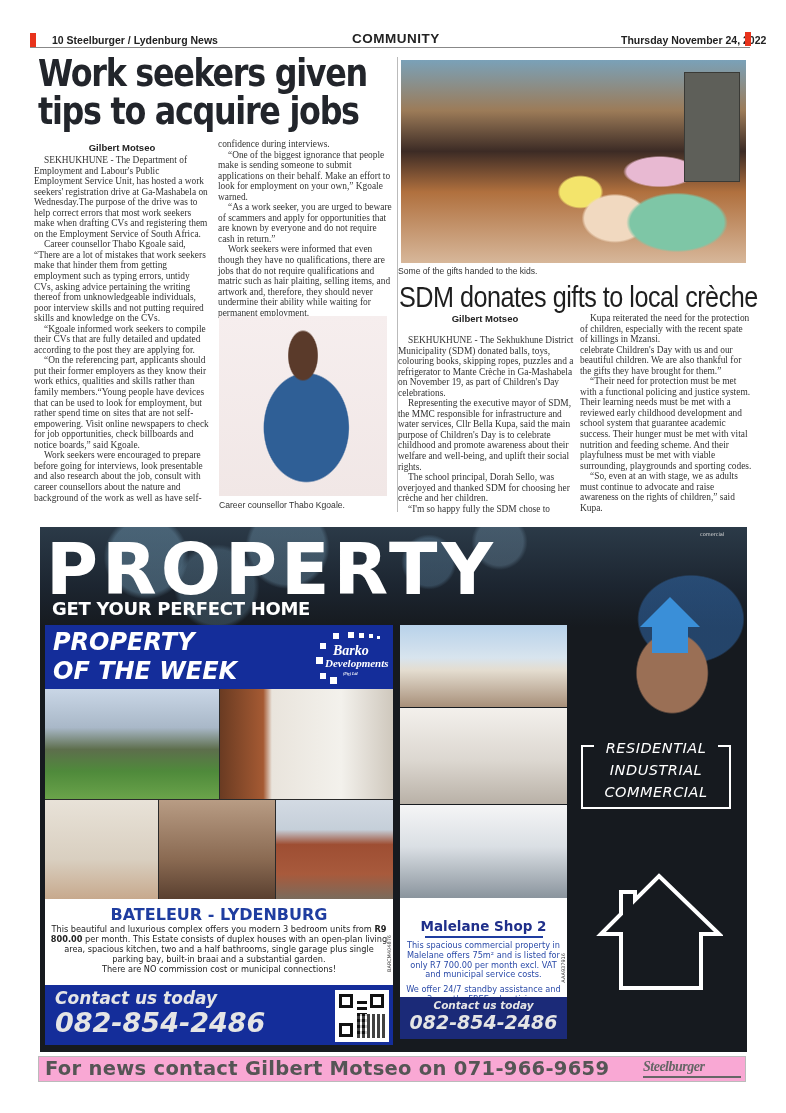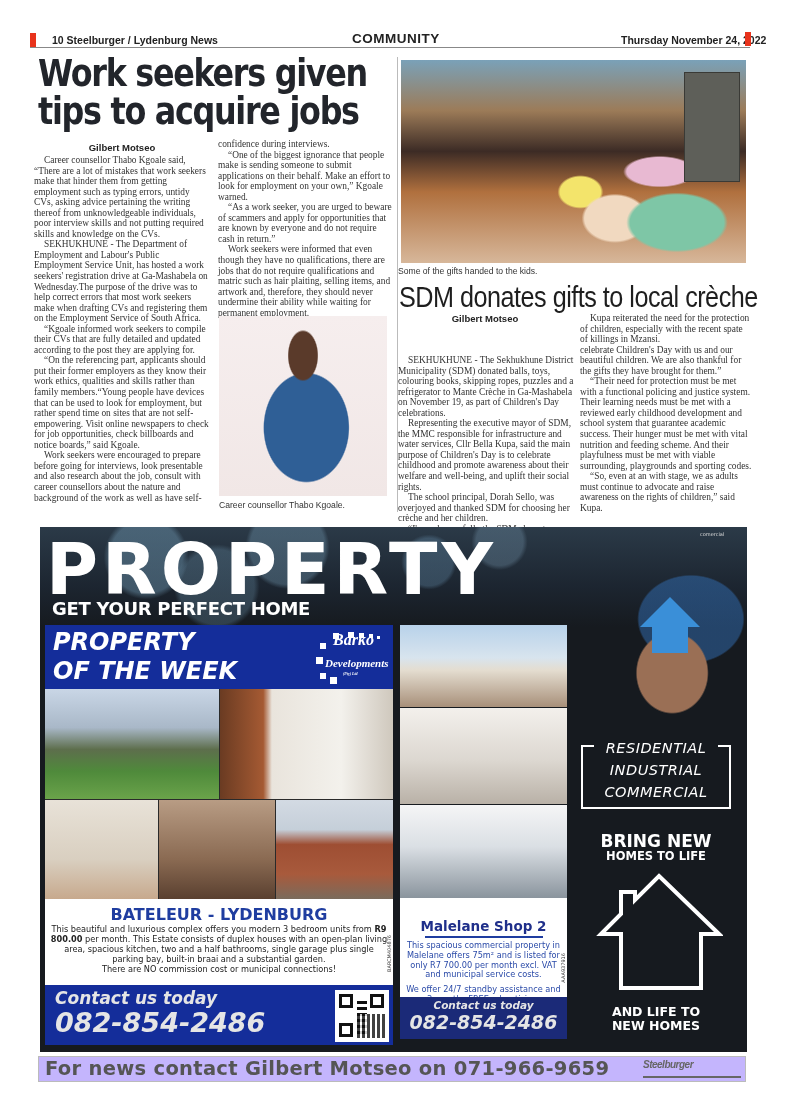--- a/index.html
+++ b/index.html
@@ -56,43 +56,43 @@
   .title-blue { font-family: "DejaVu Sans", sans-serif; font-weight: bold; color: #1f3da0; text-align: center; }
   .desc { font-family: "DejaVu Sans", sans-serif; color: #222; text-align: center; }
   .desc-blue { font-family: "DejaVu Sans", sans-serif; color: #2a4aa8; text-align: center; }
   .contact { font-family: "DejaVu Sans", sans-serif; font-weight: bold; color: #e5e5e5; font-style: italic; }
   .qr { background: #fff; }
   .side-box { border: 2px solid #fff; }
   .side-text { font-family: "DejaVu Sans", sans-serif; color: #fff; text-align: center; }
   .tiny-vert { font-family: "DejaVu Sans", sans-serif; font-size: 5px; color: #333; writing-mode: vertical-rl; transform: rotate(180deg); }
 
   
-  .footer { border: 1px solid #bbb; background: #c4b5fd; }
+  .footer { border: 1px solid #bbb; background: #f9a8d4; }
   .footer-text { font-family: "DejaVu Sans", sans-serif; font-weight: bold; font-size: 19.5px; color: #555; letter-spacing: 0.3px; white-space: nowrap; }
-  .logo-text { font-family: Liberation Sans, sans-serif; font-weight: bold; font-size: 10px; color: #666; font-style: italic; letter-spacing: -0.5px; }
+  .logo-text { font-family: Liberation Serif, serif; font-weight: bold; font-size: 14px; color: #666; font-style: italic; letter-spacing: -0.5px; }
 </style>
 </head>
 <body>
 
 <div class="abs hdr-mark" style="left:30px;top:33px;"></div>
 <div class="abs hdr-text" style="left:40px;top:34px;">10 Steelburger / Lydenburg News</div>
 <div class="abs hdr-section" style="left:352px;top:31px;">COMMUNITY</div>
 <div class="abs hdr-text" style="left:609px;top:34px;">Thursday November 24, 2022</div>
 <div class="abs hdr-mark" style="left:745px;top:32px;"></div>
 <div class="abs hdr-rule" style="left:30px;top:47px;width:720px;"></div>
 
 <div class="abs headline1" style="left:38px;top:55px;">
   <div>Work seekers given</div>
   <div>tips to acquire jobs</div>
 </div>
 <div class="abs byline" style="left:34px;top:142px;width:176px;">Gilbert Motseo</div>
 
 <div class="abs body-col" style="left:34px;top:155px;width:176px;">
+  <p>SEKHUKHUNE - The Department of Employment and Labour's Public Employment Service Unit, has hosted a work seekers' registration drive at Ga-Mashabela on Wednesday.The purpose of the drive was to help correct errors that most work seekers make when drafting CVs and registering them on the Employment Service of South Africa.</p>
   <p>Career counsellor Thabo Kgoale said, “There are a lot of mistakes that work seekers make that hinder them from getting employment such as typing errors, untidy CVs, asking advice pertaining the writing thereof from unknowledgeable individuals, poor interview skills and not putting required skills and knowledge on the CVs.</p>
-  <p>SEKHUKHUNE - The Department of Employment and Labour's Public Employment Service Unit, has hosted a work seekers' registration drive at Ga-Mashabela on Wednesday.The purpose of the drive was to help correct errors that most work seekers make when drafting CVs and registering them on the Employment Service of South Africa.</p>
   <p>“Kgoale informed work seekers to compile their CVs that are fully detailed and updated according to the post they are applying for.</p>
   <p>“On the referencing part, applicants should put their former employers as they know their work ethics, qualities and skills rather than family members.“Young people have devices that can be used to look for employment, but rather spend time on sites that are not self-empowering. Visit online newspapers to check for job opportunities, check billboards and notice boards,” said Kgoale.</p>
   <p>Work seekers were encouraged to prepare before going for interviews, look presentable and also research about the job, consult with career counsellors about the nature and background of the work as well as have self-</p>
 </div>
 
 <div class="abs body-col" style="left:218px;top:139px;width:176px;">
   <p style="text-indent:0">confidence during interviews.</p>
   <p>“One of the biggest ignorance that people make is sending someone to submit applications on their behalf. Make an effort to look for employment on your own,” Kgoale warned.</p>
   <p>“As a work seeker, you are urged to beware of scammers and apply for opportunities that are known by everyone and do not require cash in return.”</p>
   <p>Work seekers were informed that even though they have no qualifications, there are jobs that do not require qualifications and matric such as hair plaiting, selling items, and artwork and, therefore, they should never undermine their ability while waiting for permanent employment.</p>
@@ -103,21 +103,21 @@
 
 <div class="abs" style="left:397px;top:57px;width:1px;height:455px;background:#bbb;"></div>
 
 <div class="abs photo-crowd" style="left:401px;top:60px;width:345px;height:203px;">
   <div class="easel"></div>
 </div>
 <div class="abs caption" style="left:398px;top:266px;">Some of the gifts handed to the kids.</div>
 <div class="abs headline2" style="left:399px;top:282px;">SDM donates gifts to local crèche</div>
 <div class="abs byline" style="left:398px;top:313px;width:174px;">Gilbert Motseo</div>
 
-<div class="abs body-col" style="left:398px;top:335px;width:176px;margin-top:20px;">
+<div class="abs body-col" style="left:398px;top:335px;width:176px;">
   <p>SEKHUKHUNE - The Sekhukhune District Municipality (SDM) donated balls, toys, colouring books, skipping ropes, puzzles and a refrigerator to Mante Crèche in Ga-Mashabela on November 19, as part of Children's Day celebrations.</p>
   <p>Representing the executive mayor of SDM, the MMC responsible for infrastructure and water services, Cllr Bella Kupa, said the main purpose of Children's Day is to celebrate childhood and promote awareness about their welfare and well-being, and uplift their social rights.</p>
   <p>The school principal, Dorah Sello, was overjoyed and thanked SDM for choosing her crèche and her children.</p>
   <p>“I'm so happy fully the SDM chose to</p>
 </div>
 <div class="abs body-col" style="left:580px;top:313px;width:172px;">
   <p>Kupa reiterated the need for the protection of children, especially with the recent spate of killings in Mzansi.</p>
   <p style="text-indent:0">celebrate Children's Day with us and our beautiful children. We are also thankful for the gifts they have brought for them.”</p>
   <p>“Their need for protection must be met with a functional policing and justice system. Their learning needs must be met with a reviewed early childhood development and school system that guarantee academic success. Their hunger must be met with vital nutrition and feeding scheme. And their playfulness must be met with viable surrounding, playgrounds and sporting codes.</p>
   <p>“So, even at an with stage, we as adults must continue to advocate and raise awareness on the rights of children,” said Kupa.</p>
@@ -142,21 +142,21 @@
     <div class="abs" style="left:268px;top:4px;width:76px;height:56px;">
       <div class="sq" style="left:20px;top:4px;width:6px;height:6px;"></div>
       <div class="sq" style="left:35px;top:3px;width:6px;height:6px;"></div>
       <div class="sq" style="left:46px;top:4px;width:5px;height:5px;"></div>
       <div class="sq" style="left:56px;top:5px;width:4px;height:4px;"></div>
       <div class="sq" style="left:64px;top:7px;width:3px;height:3px;"></div>
       <div class="sq" style="left:7px;top:14px;width:6px;height:6px;"></div>
       <div class="sq" style="left:3px;top:28px;width:7px;height:7px;"></div>
       <div class="sq" style="left:7px;top:44px;width:6px;height:6px;"></div>
       <div class="sq" style="left:17px;top:48px;width:7px;height:7px;"></div>
-      <div class="abs barko" style="left:20px;top:2px;font-size:16px;">Barko</div>
+      <div class="abs barko" style="left:20px;top:14px;font-size:14px;">Barko</div>
       <div class="abs barko" style="left:12px;top:28px;font-size:11px;white-space:nowrap;">Developments</div>
       <div class="abs barko" style="left:30px;top:42px;font-size:4px;">(Pty) Ltd</div>
     </div>
   </div>
 
   <div class="abs" style="left:5px;top:162px;width:348px;height:210px;background:#2a2a2a;">
     <div class="photo-tile" style="left:0;top:0;width:174px;height:110px;background:linear-gradient(180deg,#c9d6e6 0%,#a9b8c8 35%,#5d6e4c 55%,#4f8a3b 75%,#6aa34a 100%);"></div>
     <div class="photo-tile" style="left:175px;top:0;width:173px;height:110px;background:linear-gradient(90deg,#6a3b22 0%,#a55a33 25%,#e9e4dc 30%,#f3f1ec 70%,#cfc8bd 100%);"></div>
     <div class="photo-tile" style="left:0;top:111px;width:113px;height:99px;background:linear-gradient(180deg,#e8e2d8 0%,#d9cfc0 60%,#c7a98d 100%);"></div>
     <div class="photo-tile" style="left:114px;top:111px;width:116px;height:99px;background:linear-gradient(180deg,#b89c84 0%,#8a6a52 60%,#5a4030 100%);"></div>
@@ -202,30 +202,22 @@
     <div class="contact" style="font-size:19px;text-align:center;line-height:22px;">082-854-2486</div>
   </div>
 
   <div class="abs side-box" style="left:541px;top:218px;width:150px;height:64px;"></div>
   <div class="abs" style="left:554px;top:212px;width:124px;height:12px;background:#161a1f;"></div>
   <div class="abs side-text" style="left:541px;top:210px;width:150px;font-size:14.5px;line-height:22px;letter-spacing:0.5px;font-style:italic;">
     <div>RESIDENTIAL</div>
     <div>INDUSTRIAL</div>
     <div>COMMERCIAL</div>
   </div>
-  <div class="abs side-text" style="left:541px;top:305px;width:150px;font-weight:bold;">
-    <div style="font-size:17px;line-height:18px;">BRING NEW</div>
-    <div style="font-size:11.5px;line-height:13px;">HOMES TO LIFE</div>
-  </div>
   <svg class="abs" style="left:555px;top:345px;" width="128" height="120" viewBox="0 0 128 120">
     <path d="M64 4 L124 62 L106 62 L106 116 L26 116 L26 62 L6 62 L26 42 L26 20 L40 20 L40 28 Z" fill="none" stroke="#fff" stroke-width="4" stroke-linejoin="miter"></path>
   </svg>
-  <div class="abs side-text" style="left:541px;top:478px;width:150px;font-weight:bold;font-size:12.5px;line-height:14px;">
-    <div>AND LIFE TO</div>
-    <div>NEW HOMES</div>
-  </div>
 </div>
 
 <div class="abs footer" style="left:38px;top:1056px;width:708px;height:26px;">
   <div class="abs footer-text" style="left:6px;top:0px;">For news contact  Gilbert Motseo on 071-966-9659</div>
   <div class="abs logo-text" style="left:604px;top:2px;">Steelburger</div>
   <div class="abs" style="left:604px;top:19px;width:98px;height:2px;background:#666;"></div>
 </div>
 
 </body></html>

